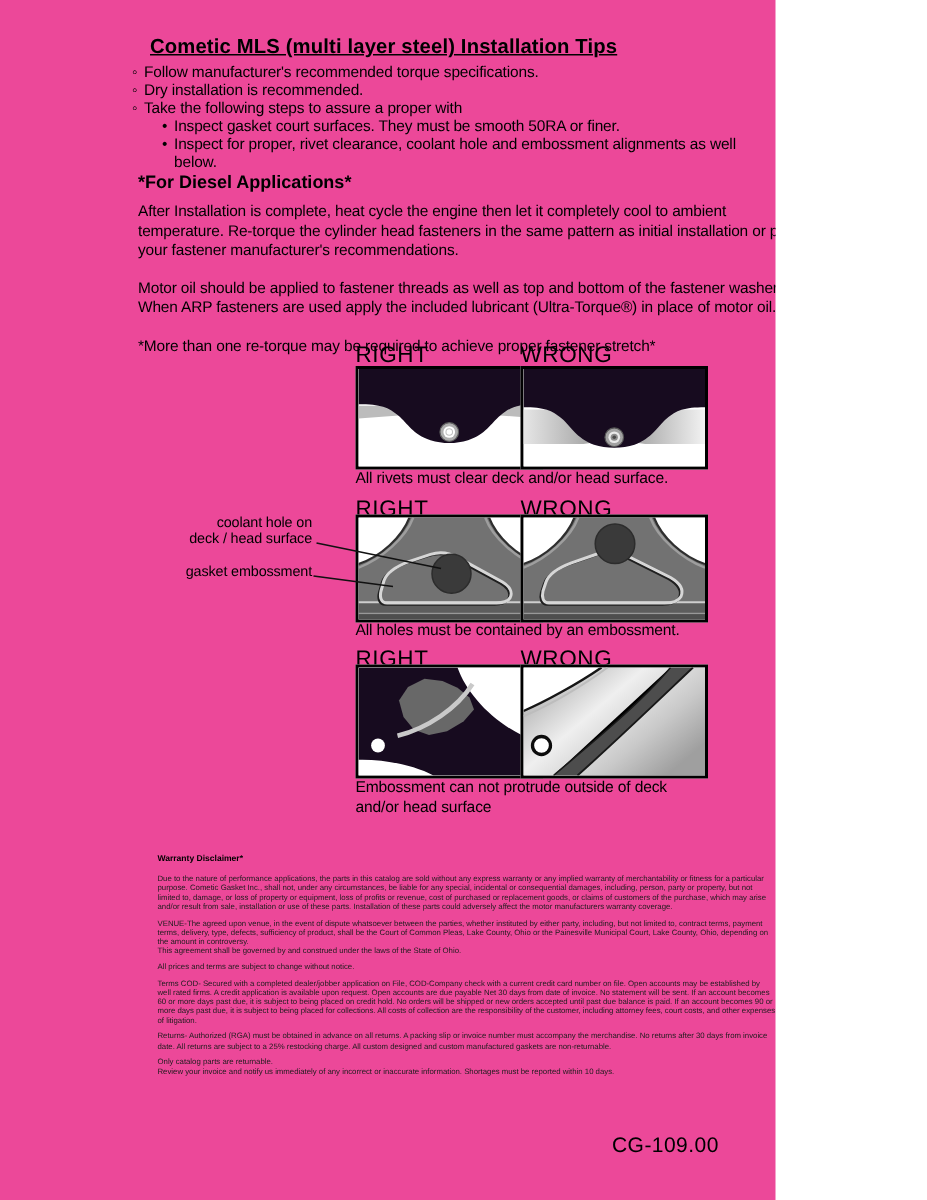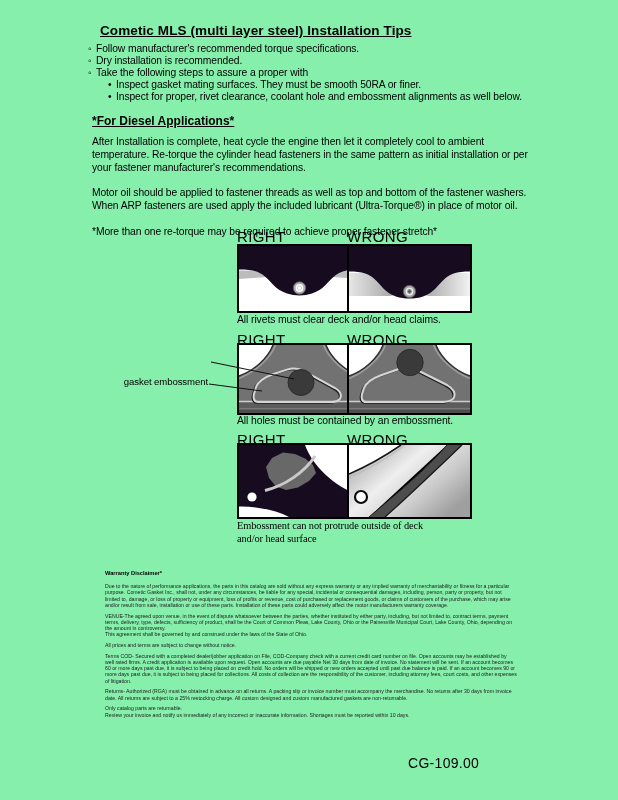--- a/index.html
+++ b/index.html
@@ -1,30 +1,30 @@
 <!DOCTYPE html>
 <html><head>
 <meta charset="utf-8">
 <style>
   html,body { margin:0; padding:0; background:#ffffff; }
   .page {
-    position:relative; width:618px; height:800px; background:#86efac;
+    position:relative; width:517px; height:800px; background:#ec4899;
     font-family:"Liberation Sans", sans-serif; color:#000; overflow:hidden;
     -webkit-font-smoothing:antialiased;
   }
   .title {
     position:absolute; left:100px; top:23px;
     font-size:13.5px; font-weight:bold; text-decoration:underline; letter-spacing:0.1px;
   }
   .bullets { position:absolute; left:88px; top:43px; font-size:10.3px; line-height:12.1px; letter-spacing:-0.1px; }
   .b-row { display:flex; }
   .b-row .marker { flex:0 0 auto; width:8px; }
   .b-row.sub { margin-left:20px; }
   .diesel { position:absolute; left:92px; top:115px; width:438px; font-size:10.3px; line-height:13.1px; letter-spacing:-0.1px; }
-  .diesel h2 { font-size:12px; margin:0 0 7px 0; letter-spacing:0;text-decoration:underline; }
+  .diesel h2 { font-size:12px; margin:0 0 7px 0; letter-spacing:0; }
   .diesel p { margin:0 0 12px 0; }
 
   .diagrams { position:absolute; left:0; top:228px; width:618px; height:335px; }
   .dlabel { position:absolute; width:125px; font-size:15px; letter-spacing:0.4px; }
   .panel { position:absolute; width:125px; border:2px solid #000; background:#fff; box-sizing:border-box; line-height:0; }
   .panel svg { display:block; }
   .p-r1 { height:69px; }
   .p-r2 { height:72px; }
   .p-r3 { height:76px; }
   .col-l { left:237px; } .col-r { left:347px; }
@@ -54,21 +54,21 @@
     <div class="b-row">
       <span class="marker">◦</span>
       <span>Dry installation is recommended.</span>
     </div>
     <div class="b-row">
       <span class="marker">◦</span>
       <span>Take the following steps to assure a proper with</span>
     </div>
     <div class="b-row sub">
       <span class="marker">•</span>
-      <span>Inspect gasket mating surfaces.  They must be smooth 50RA or finer.</span>
+      <span>Inspect gasket court surfaces.  They must be smooth 50RA or finer.</span>
     </div>
     <div class="b-row sub">
       <span class="marker">•</span>
       <span>Inspect for proper, rivet clearance, coolant hole and embossment alignments as well below.</span>
     </div>
   </div>
 
   <div class="diesel">
     <h2>*For Diesel Applications*</h2>
     <p>After Installation is complete, heat cycle the engine then let it completely cool to ambient temperature. Re-torque the cylinder head fasteners in the same pattern as initial installation or per your fastener manufacturer's recommendations.</p>
@@ -116,21 +116,21 @@
         <rect width="121" height="65" fill="#ffffff"></rect>
         <polygon points="0,27 54,27 60.5,47 40,50 0,50" fill="url(#p1gL)"></polygon>
         <polygon points="121,27 67,27 60.5,47 81,50 121,50" fill="url(#p1gR)"></polygon>
         <path d="M0,0 H121 V25.5 C107,25.5 102,27.5 95.5,33 C89,38.5 86,46 74,50.5 C66,53.2 55,53.2 47,50.5 C35,46 32,38.5 25.5,33 C19,27.5 14,25.5 0,25.5 Z" fill="#170b1f"></path>
         <circle cx="60.5" cy="45.5" r="6.2" fill="#a2a2a2" stroke="#565656" stroke-width="0.8"></circle>
         <circle cx="60.5" cy="45.5" r="3.9" fill="#e9e9e9"></circle>
         <circle cx="60.5" cy="45.5" r="2.4" fill="#8d8d8d"></circle>
         <circle cx="60.5" cy="45.5" r="1.2" fill="#4a4a4a"></circle>
       </svg>
     </div>
-    <div class="caption" style="top:86px;">All rivets must clear deck and/or head claims.</div>
+    <div class="caption" style="top:86px;">All rivets must clear deck and/or head surface.</div>
 
     
     <div class="dlabel col-l" style="top:103px;">RIGHT</div>
     <div class="dlabel col-r" style="top:103px;">WRONG</div>
 
     <div class="panel p-r2 col-l" style="top:115px;">
       <svg viewBox="0 0 121 68" width="121" height="68" preserveAspectRatio="none">
         <rect width="121" height="68" fill="#727272"></rect>
         <path d="M0,0 H34 C29,13 15,26 0,31 Z" fill="#ffffff"></path>
         <path d="M36.5,0 C31.5,13.5 16,27 0,33.5" stroke="#9e9e9e" stroke-width="1.6" fill="none"></path>
@@ -160,20 +160,22 @@
         <line x1="0" y1="56.5" x2="121" y2="56.5" stroke="#cdcdcd" stroke-width="1.4"></line>
         <line x1="0" y1="64" x2="121" y2="64" stroke="#989898" stroke-width="0.9"></line>
         <rect x="0" y="64.5" width="121" height="3.5" fill="#4e4e4e"></rect>
         <path d="M15.7,58 C11.7,58 10.7,54 11.7,50 L13.7,44 C15.7,38 22.7,34.2 30.7,31.2 L48.7,25 C54.7,23 60.7,23.6 68.7,27 L96.7,41 C102.7,44.5 105.7,49 103.7,53.6 C101.7,57 97.7,58 92.7,58 Z" stroke="#202020" stroke-width="1.5" fill="none"></path>
         <path d="M17,57 C13,57 12,53 13,49 L15,43 C17,37 24,33.2 32,30.2 L50,24 C56,22 62,22.6 70,26 L98,40 C104,43.5 107,48 105,52.6 C103,56 99,57 94,57 Z" stroke="#d6d6d6" stroke-width="2" fill="none"></path>
         <circle cx="61" cy="17.5" r="13.2" fill="#3a3a3a" stroke="#2c2c2c" stroke-width="1"></circle>
       </svg>
     </div>
     <div class="caption" style="top:187px;">All holes must be contained by an embossment.</div>
 
+    <div class="ann ann-coolant">coolant hole on
+deck / head surface</div>
     <div class="ann ann-gasket">gasket embossment</div>
     <svg class="leaders" width="618" height="335">
       <line x1="211" y1="134" x2="294" y2="151" stroke="#111111" stroke-width="1.1"></line>
       <line x1="209" y1="156" x2="262" y2="163" stroke="#111111" stroke-width="1.1"></line>
     </svg>
 
     
     <div class="dlabel col-l" style="top:203px;">RIGHT</div>
     <div class="dlabel col-r" style="top:203px;">WRONG</div>
 
@@ -191,21 +193,21 @@
         <rect width="121" height="72" fill="url(#p3band)"></rect>
         <path d="M0,0 H52 C36,11 14,23 0,29 Z" fill="#ffffff"></path>
         <path d="M56,0 C40,12 18,25 0,32.5" stroke="#bdbdbd" stroke-width="1.4" fill="none"></path>
         <path d="M52,0 C36,11 14,23 0,29" stroke="#161616" stroke-width="1.6" fill="none"></path>
         <path d="M20,72 L36,72 C64,47 94,18 113,0 L98,0 C78,24 46,50 20,72 Z" fill="#4d4d4d"></path>
         <path d="M36,72 C64,47 94,18 113,0" stroke="#191919" stroke-width="1.3" fill="none"></path>
         <path d="M20,72 C46,50 78,24 98,0" stroke="#191919" stroke-width="1"></path>
         <circle cx="12" cy="52" r="6" fill="#ffffff" stroke="#0d0d0d" stroke-width="2.2"></circle>
       </svg>
     </div>
-    <div class="caption" style="top:292px; width:225px;font-family:Liberation Serif, serif;">Embossment can not protrude outside of deck
+    <div class="caption" style="top:292px; width:225px;">Embossment can not protrude outside of deck
 and/or head surface</div>
   </div>
 
   <div class="warranty">
     <h3>Warranty Disclaimer*</h3>
     <p>Due to the nature of performance applications, the parts in this catalog are sold without any express warranty or any implied warranty of merchantability or fitness for a particular purpose.  Cometic Gasket Inc., shall not, under any circumstances, be liable for any special, incidental or consequential damages, including, person, party or property, but not limited to, damage, or loss of property or equipment, loss of profits or revenue, cost of purchased or replacement goods, or claims of customers of the purchase, which may arise and/or result from sale, installation or use of these parts.  Installation of these parts could adversely affect the motor manufacturers warranty coverage.</p>
     <p>VENUE-The agreed upon venue, in the event of dispute whatsoever between the parties, whether instituted by either party, including, but not limited to, contract terms, payment terms, delivery, type, defects, sufficiency of product, shall be the Court of Common Pleas, Lake County, Ohio or the Painesville Municipal Court, Lake County, Ohio, depending on the amount in controversy.
 This agreement shall be governed by and construed under the laws of the State of Ohio.</p>
     <p>All prices and terms are subject to change without notice.</p>
     <p>Terms COD- Secured with a completed dealer/jobber application on File, COD-Company check with a current credit card number on file.  Open accounts may be established by well rated firms.  A credit application is available upon request.  Open accounts are due payable Net 30 days from date of invoice.  No statement will be sent.  If an account becomes 60 or more days past due, it is subject to being placed on credit hold.  No orders will be shipped or new orders accepted until past due balance is paid.  If an account becomes 90 or more days past due, it is subject to being placed for collections.  All costs of collection are the responsibility of the customer, including attorney fees, court costs, and other expenses of litigation.</p>

